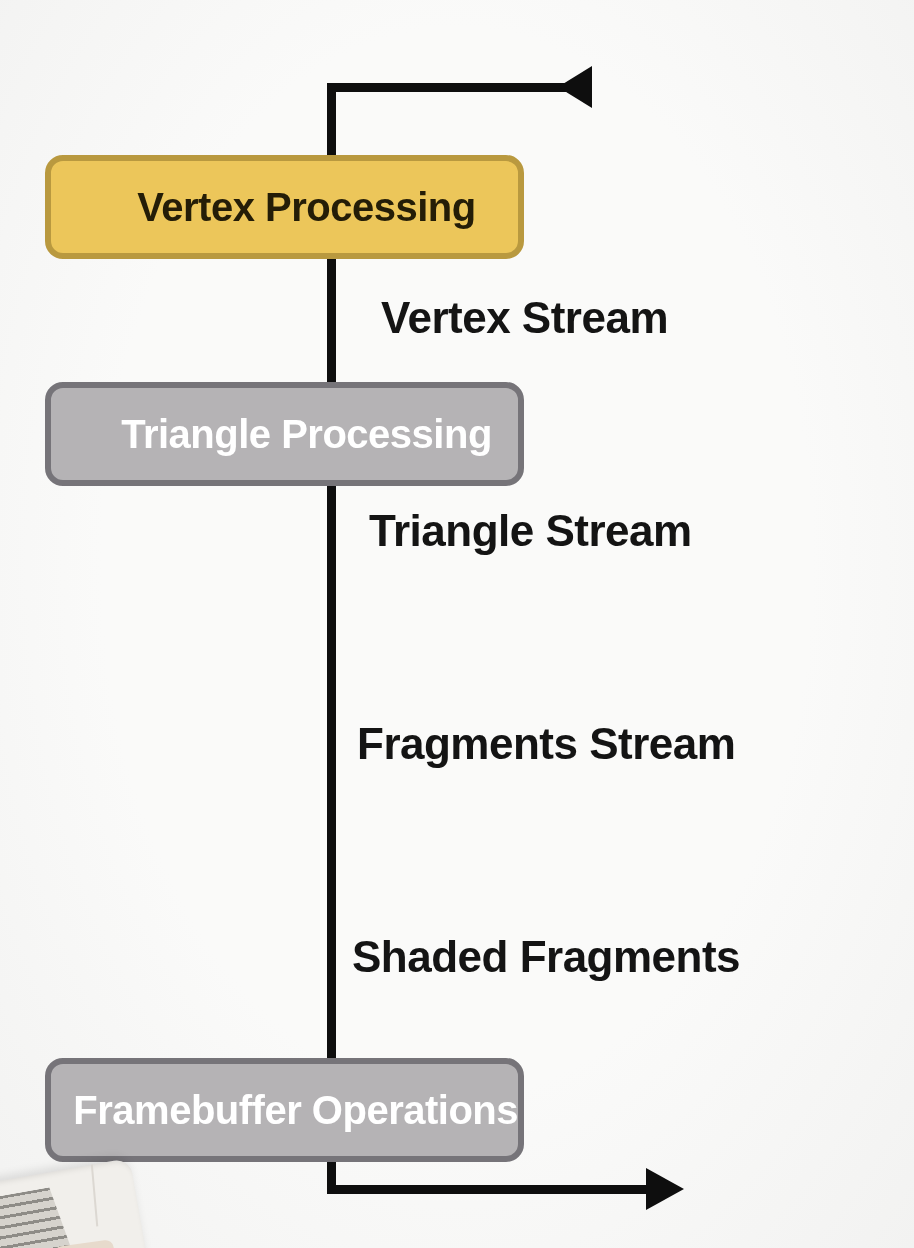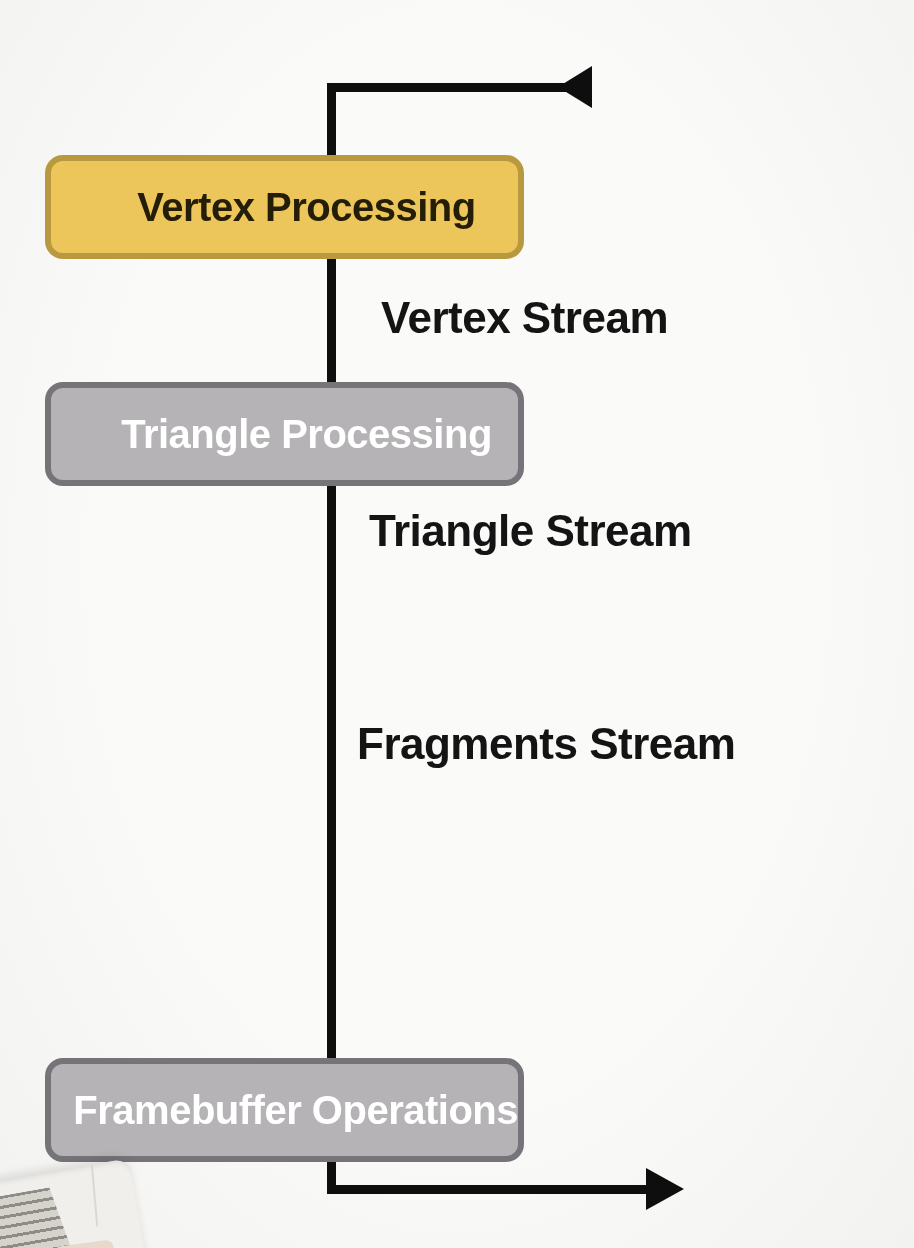--- a/index.html
+++ b/index.html
@@ -162,20 +162,21 @@
   <div class="stage gray s1">
     <span>Triangle Processing</span>
   </div>
   <div class="stage gray s4">
     <span>Framebuffer Operations</span>
   </div>
 
   <div class="stream t0">Vertex Stream</div>
   <div class="stream t1">Triangle Stream</div>
   <div class="stream t2">Fragments Stream</div>
+  <div class="stream t3">Shaded Fragments</div>
 
   <div class="photo-object">
     <div class="photo-stripes"></div>
     <div class="photo-patch"></div>
     <div class="photo-crease"></div>
   </div>
 
 </div>
 
 </body></html>

